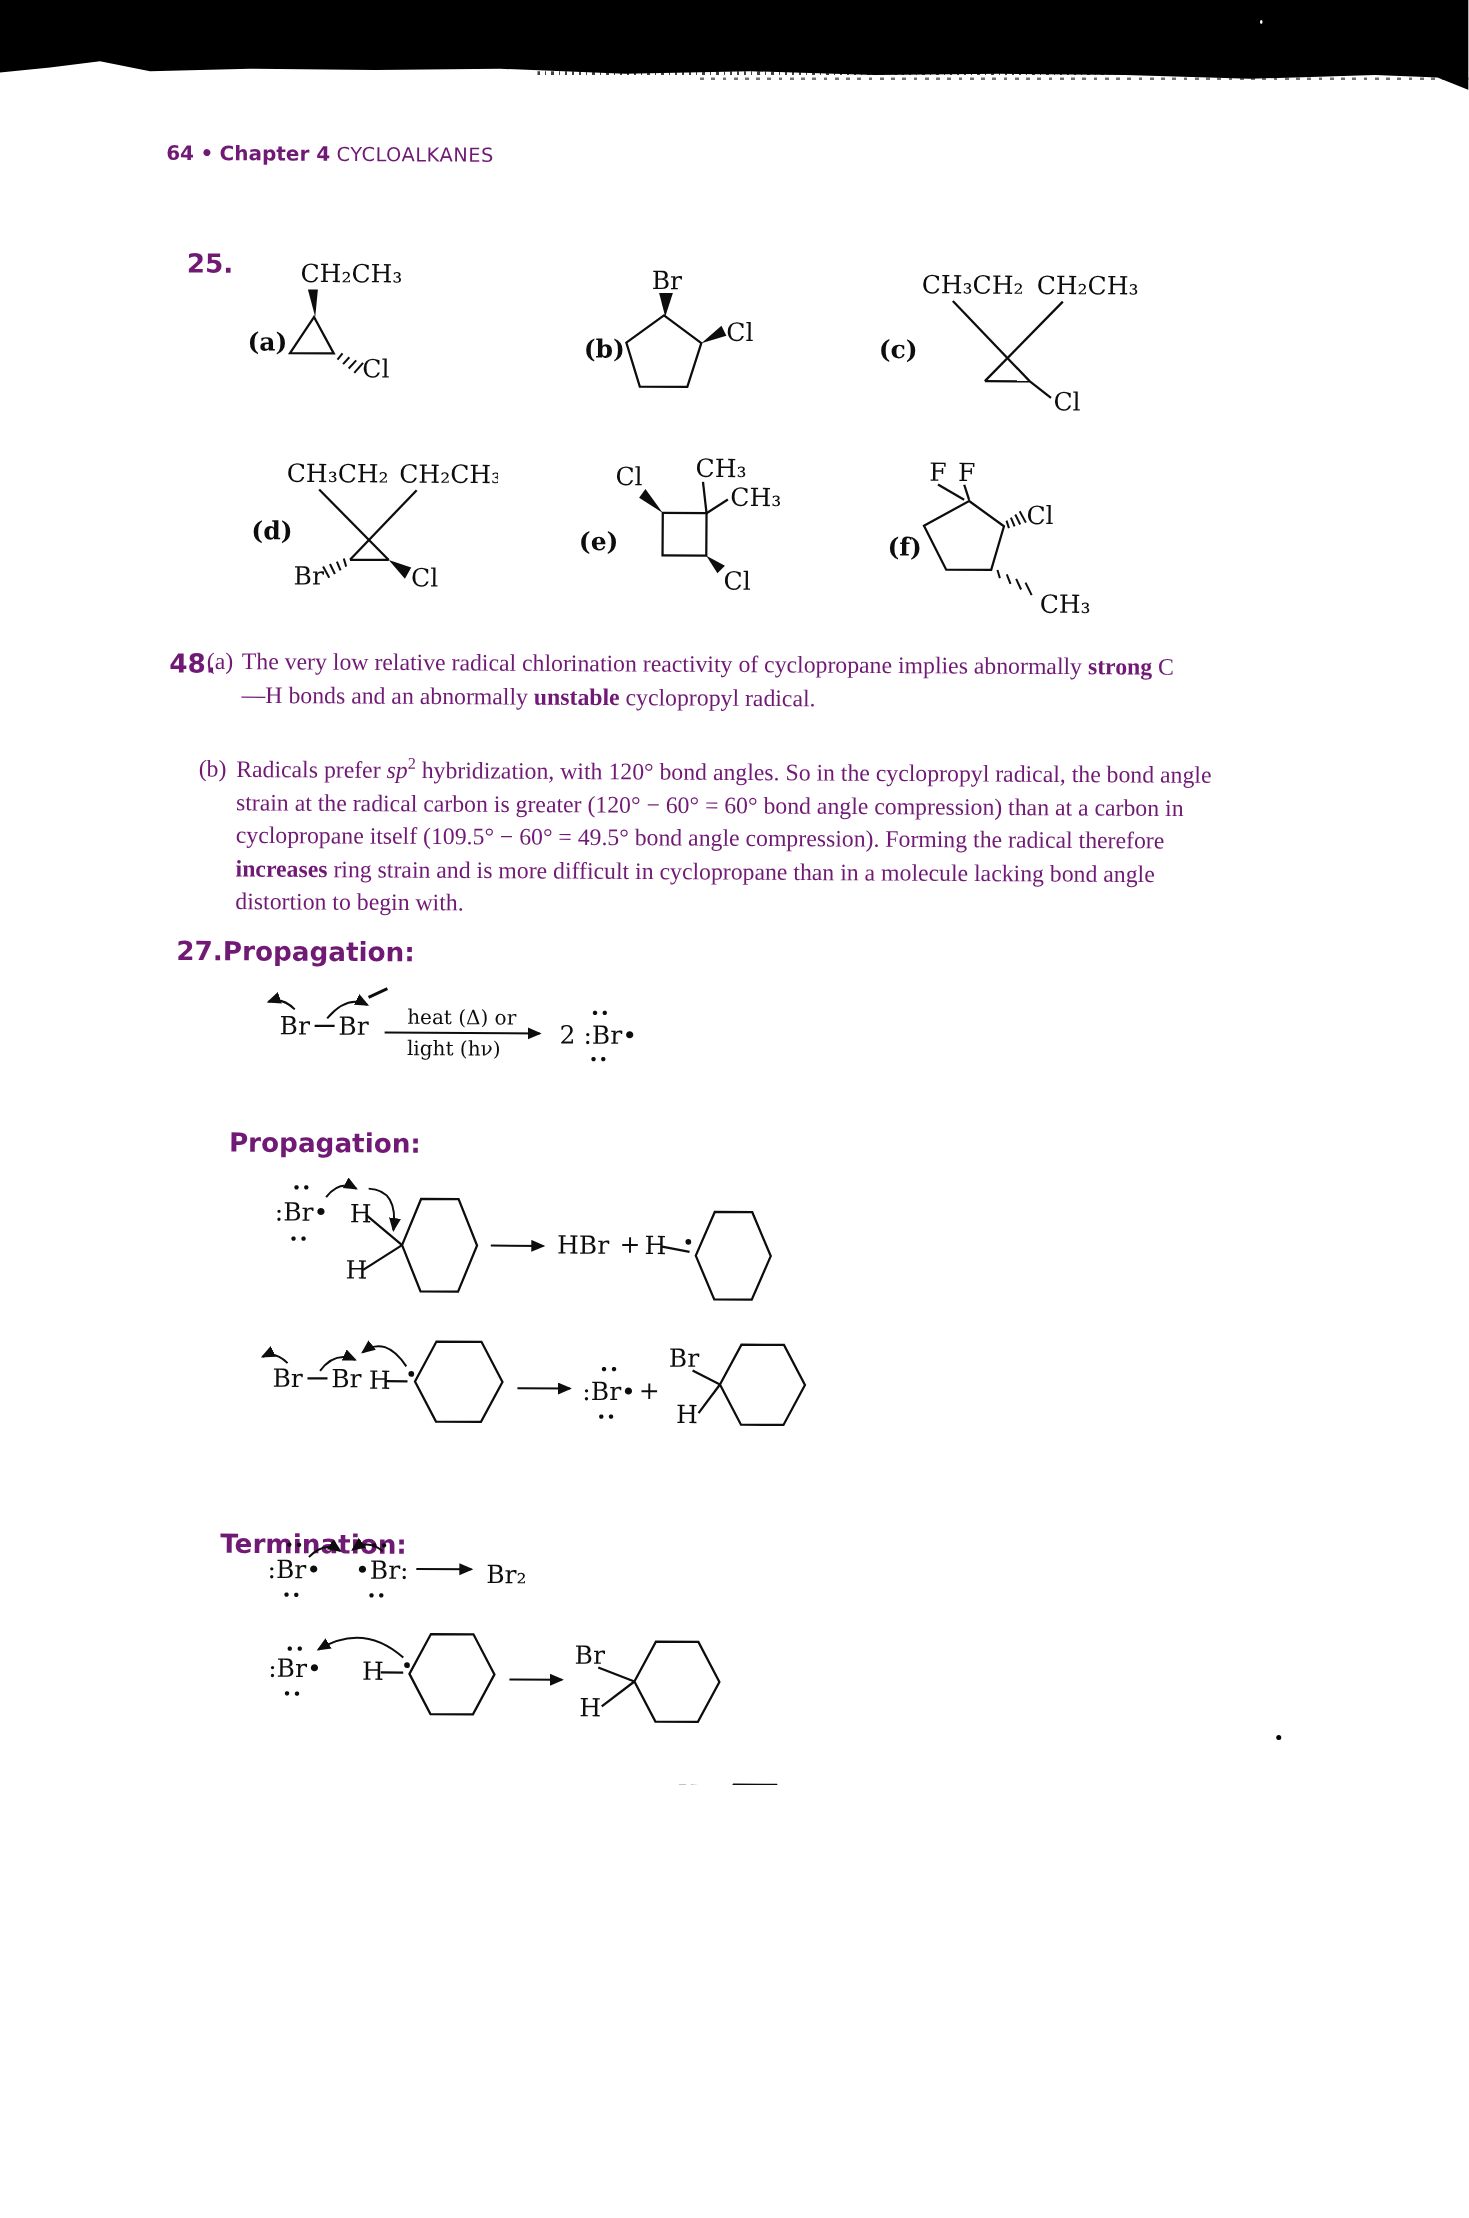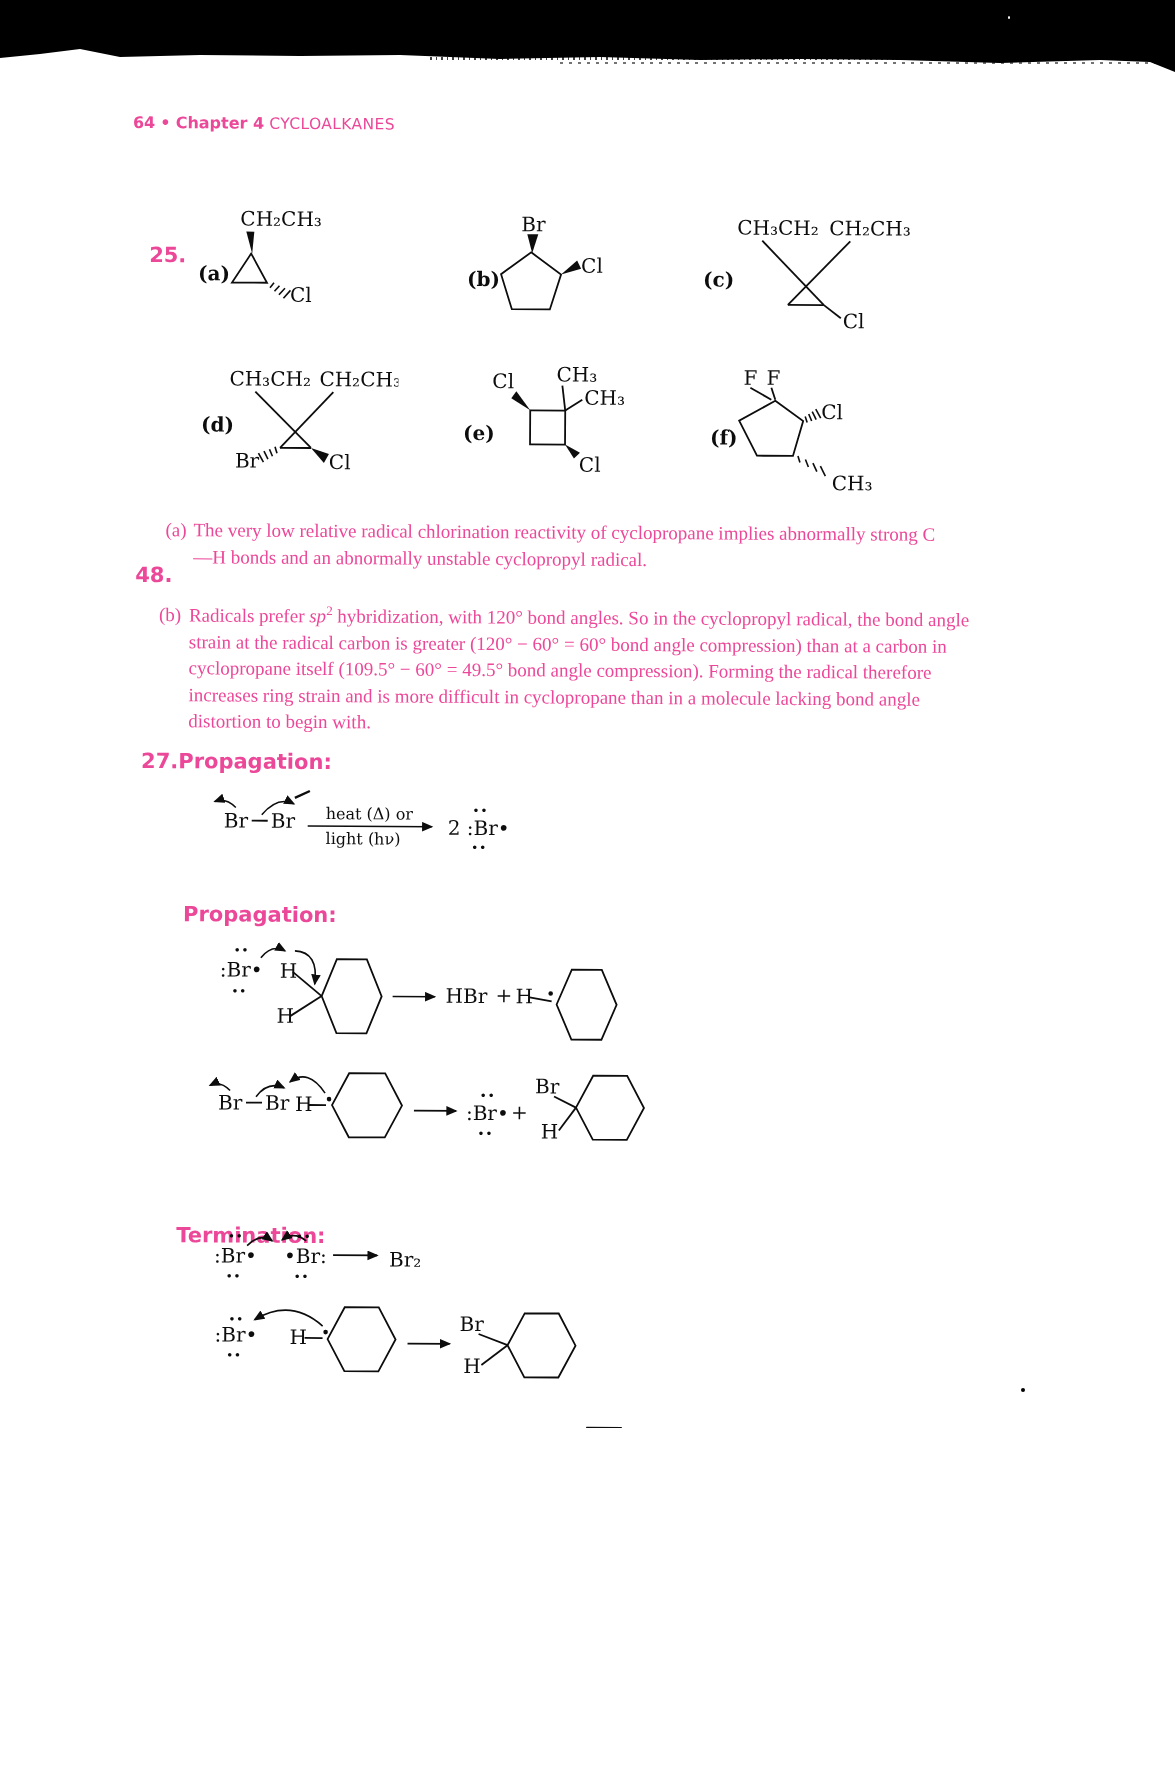--- a/index.html
+++ b/index.html
@@ -1,17 +1,17 @@
 <!DOCTYPE html>
 <html><head>
 <meta charset="utf-8">
 <style>
   html,body{margin:0;padding:0;background:#fff;}
   .page{position:relative;width:1175px;height:1428px;background:#fff;overflow:hidden;
-        font-family:"Liberation Serif",serif;color:#ec4899;}
+        font-family:"Liberation Serif",serif;color:#701a75;}
   
   .band-top{position:absolute;left:0;top:0;width:1175px;height:75px;background:#000;
     clip-path:polygon(0 0,1175px 0,1175px 72px,1150px 62px,1100px 60px,1000px 63px,900px 60px,
       800px 59px,700px 60px,600px 57px,500px 59px,400px 55px,300px 56px,200px 55px,120px 57px,
       80px 49px,40px 54px,0 58px);}
   .band-top-speckles{position:absolute;left:430px;top:57px;width:745px;height:3px;opacity:.75;
     background:repeating-linear-gradient(90deg,#000 0 2px,transparent 2px 6px,#000 6px 7px,transparent 7px 11px);}
   .band-top-speckles2{position:absolute;left:560px;top:62px;width:615px;height:2px;opacity:.55;
     background:repeating-linear-gradient(90deg,#000 0 3px,transparent 3px 9px);}
   .tick-mark{position:absolute;left:42px;top:44px;width:3px;height:9px;background:#000;border-radius:2px;transform:rotate(14deg);}
@@ -21,39 +21,39 @@
       1148px 28px,1156px 43px,1166px 50px,1175px 55px,1175px 214px,0 214px);}
   .speck-w1{position:absolute;left:137px;top:1742px;width:4px;height:3px;background:#fff;border-radius:50%;}
   .speck-w2{position:absolute;left:392px;top:1668px;width:3px;height:3px;background:#fff;border-radius:50%;}
   .speck-b1{position:absolute;left:1021px;top:1388px;width:4px;height:4px;background:#000;border-radius:50%;}
   
   .content{position:absolute;left:0;top:0;width:1175px;height:1774px;
     transform:rotate(0.35deg);transform-origin:150px 120px;}
   .runhead{position:absolute;left:133px;top:113px;font-family:"DejaVu Sans",sans-serif;font-size:16px;white-space:nowrap;}
   .runhead .bold{font-weight:bold;}
   .runhead .caps{font-weight:normal;font-size:15.5px;letter-spacing:.4px;}
-  .pnum{position:absolute;font-family:"DejaVu Sans",sans-serif;font-weight:bold;font-size:21px;margin-top:44px;}
+  .pnum{position:absolute;font-family:"DejaVu Sans",sans-serif;font-weight:bold;font-size:21px;}
   .heading{position:absolute;font-family:"DejaVu Sans",sans-serif;font-weight:bold;font-size:21px;white-space:nowrap;}
   .heading .hn{margin-right:0;}
   .struct{position:absolute;}
   svg text{font-family:"DejaVu Serif","Liberation Serif",serif;font-size:20px;fill:#0d0d0d;}
   svg text.slabel{font-weight:bold;}
   svg text.small{font-size:16px;}
   svg text.lp{font-size:10px;font-weight:bold;letter-spacing:1.5px;}
   svg .bond{stroke:#0d0d0d;stroke-width:1.8;fill:none;}
   svg .thin{stroke:#0d0d0d;stroke-width:1.6;fill:none;}
   svg .wedge{fill:#0d0d0d;stroke:none;}
   svg .arc{stroke:#0d0d0d;stroke-width:1.6;fill:none;}
   .prose{position:absolute;left:138px;top:517px;width:812px;font-size:19px;line-height:26.5px;}
   .prose .num{position:absolute;left:0;top:1px;}
   .prose p{margin:0;padding-left:58px;}
   .prose p.pb{margin-top:27px;margin-left:-18px;padding-left:72px;width:790px;}
   .plabel{display:inline-block;width:28px;margin-left:-28px;}
   .pb .plabel{width:30px;margin-left:-30px;}
-  .bld{font-weight:normal;}
+  .bld{font-weight:bold;}
   .ital{font-style:italic;text-align:center;}
   sup{font-size:13px;}
 </style>
 </head>
 <body>
 
 <div class="page">
 
   <div class="band-top"></div>
   <div class="band-top-speckles"></div>

